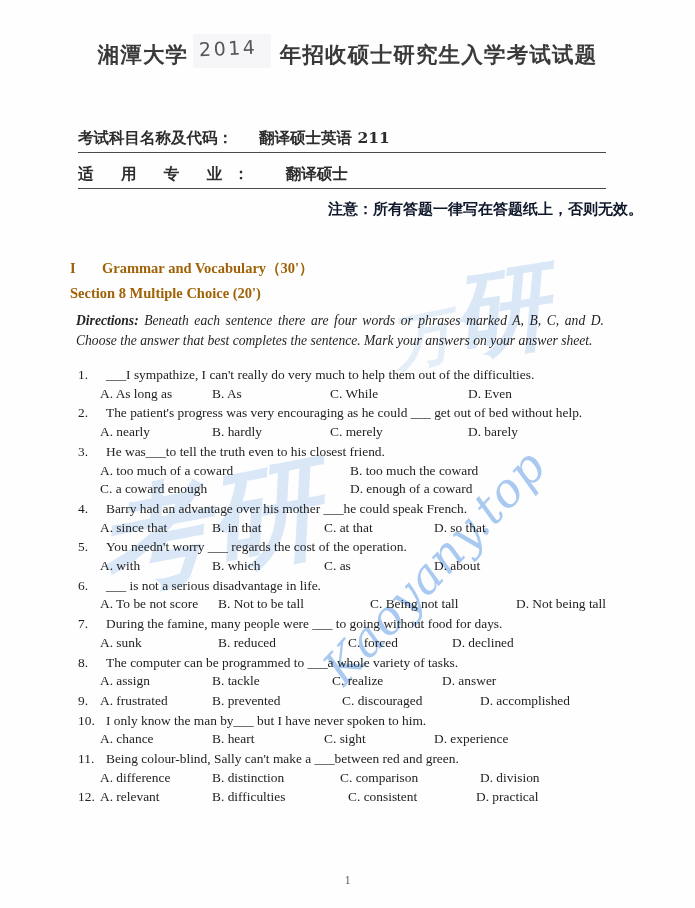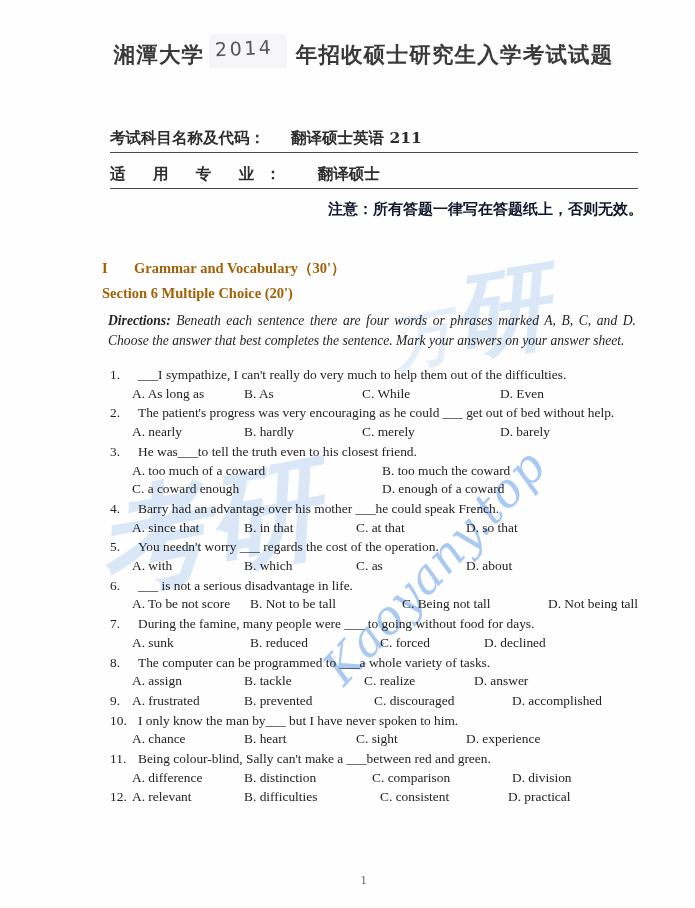--- a/index.html
+++ b/index.html
@@ -75,21 +75,20 @@
     font-size: 60px;
     transform: rotate(-12deg);
     opacity: .38;
   }
 
   
   #content {
     position: absolute;
     inset: 0;
     z-index: 3;
-    margin-left: 32px;
   }
 
   
   #doc-title {
     position: absolute;
     left: 0;
     right: 0;
     top: 40px;
     text-align: center;
     font-size: 21.5px;
@@ -266,21 +265,21 @@
     </div>
     <div class="field-line" id="field-major">
       <span class="sp-wide">适 用 专 业：</span><span class="field-val">翻译硕士</span>
     </div>
 
     <div id="notice">注意：所有答题一律写在答题纸上，否则无效。</div>
 
     <div class="sec-head" id="sec-roman">
       <span class="numeral">I</span><span>Grammar and Vocabulary（30'）</span>
     </div>
-    <div class="sec-head" id="sec-sub">Section 6 Multiple Choice (20')</div>
+    <div class="sec-head" id="sec-sub">Section 8 Multiple Choice (20')</div>
 
     <div id="directions">
       <b>Directions:</b><span> Beneath each sentence there are four words or phrases marked A, B, C, and D. Choose the answer that best completes the sentence. Mark your answers on your answer sheet.</span>
     </div>
 
     <div id="questions">
         <div class="q">
           <div class="q-stem"><span class="q-num">1.</span><span>___I sympathize, I can't really do very much to help them out of the difficulties.</span></div>
           <div class="q-opts"><span class="opt" style="width: 112px;">A. As long as</span><span class="opt" style="width: 118px;">B. As</span><span class="opt" style="width: 138px;">C. While</span><span class="opt">D. Even</span></div>
         </div>

